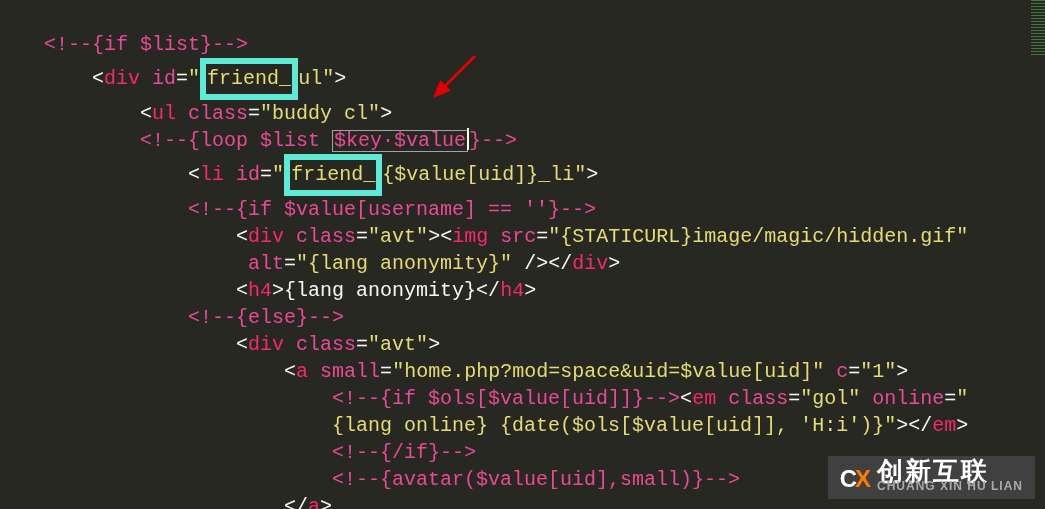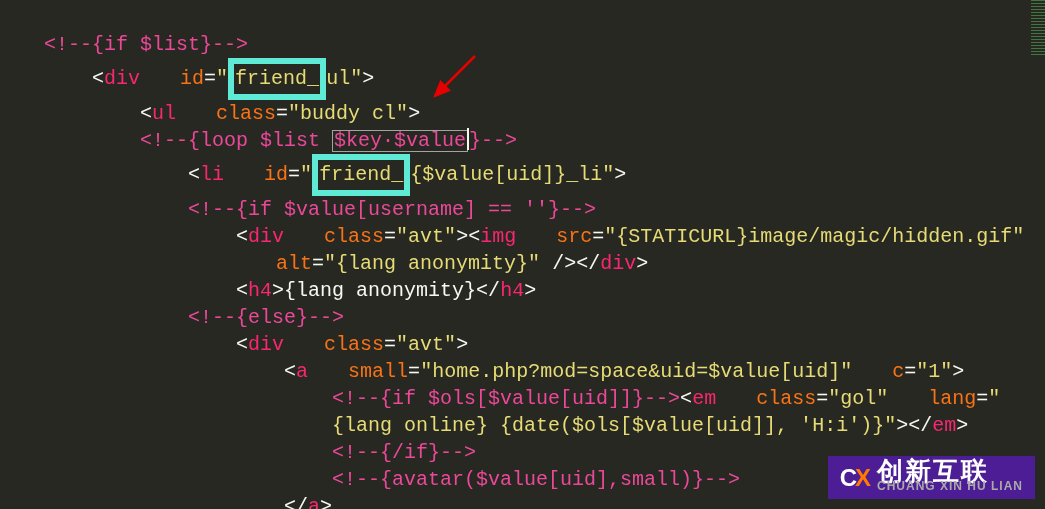--- a/index.html
+++ b/index.html
@@ -2,36 +2,36 @@
 <html><head>
 <meta charset="utf-8">
 <style>
   html,body{margin:0;padding:0;background:#272822;width:1045px;height:509px;overflow:hidden;}
   .editor{font-family:Consolas,"Courier New",monospace;font-size:20px;line-height:27px;
           padding:4px 0 0 44px;white-space:pre;color:#f8f8f2;position:relative;letter-spacing:0px;}
   
   .t-punc{color:#f8f8f2;}
   .t-comment{color:#ec4899;}
   .t-tag{color:#f92672;}
-  .t-attr{color:#f97316;margin-left:28px;}
+  .t-attr{color:#ec4899;}
   .t-str{color:#e6db74;}
   .t-box{border:6px solid #5eead4;display:inline-block;line-height:20px;padding:5px 1px;}
   .t-box2{border:1px solid #a3a3a3;display:inline-block;line-height:20px;padding:0 1px;}
   .caret{border-left:2px solid #f8f8f0;display:inline-block;height:22px;vertical-align:-4px;margin-left:-1px;}
   
   .arrow{position:absolute;left:430px;top:56px;pointer-events:none;}
   .arrow svg{overflow:visible;}
   
   .minimap{position:absolute;right:0;top:0;width:14px;height:55px;
            background:repeating-linear-gradient(0deg,#5a5,#5a5 1px,#272822 1px,#272822 3px),
                       repeating-linear-gradient(0deg,#f92,#f92 1px,transparent 1px,transparent 4px);
            opacity:.6;}
   
-  .logo{position:absolute;right:10px;bottom:10px;background:#4c1d95;color:#fff;
-        font-family:Arial,Helvetica,sans-serif;font-size:18px;padding:8px 12px 6px 12px;display:flex;}
+  .logo{position:absolute;right:10px;bottom:10px;background:#404040;color:#fff;
+        font-family:Arial,Helvetica,sans-serif;font-size:18px;padding:8px 12px 6px 12px;display:flex;align-items:center;}
   .logo .mark{font-weight:900;letter-spacing:-2px;margin-right:8px;font-size:24px;}
   .logo .mark .orange{color:#ff7a00;}
   .logo .txt{line-height:14px;}
   .logo .big{font-size:26px;letter-spacing:2px;font-weight:700;}
   .logo .small{font-size:12px;letter-spacing:1px;color:#aaa;display:block;margin-top:-2px;font-weight:bold;}
 </style>
 </head>
 <body>
 
 <div class="editor">
@@ -40,21 +40,21 @@
 <span>        <span class="t-punc">&lt;</span><span class="t-tag">ul</span> <span class="t-attr">class</span><span class="t-punc">=</span><span class="t-str">"buddy cl"</span><span class="t-punc">&gt;</span></span>
 <span>        <span class="t-comment">&lt;!--{loop $list </span><span class="t-comment t-box2">$key·$value</span><span class="caret"></span><span class="t-comment">}--&gt;</span></span>
 <span>            <span class="t-punc">&lt;</span><span class="t-tag">li</span> <span class="t-attr">id</span><span class="t-punc">=</span><span class="t-str">"<span class="t-box">friend_</span>{$value[uid]}_li"</span><span class="t-punc">&gt;</span></span>
 <span>            <span class="t-comment">&lt;!--{if $value[username] == ''}--&gt;</span></span>
 <span>                <span class="t-punc">&lt;</span><span class="t-tag">div</span> <span class="t-attr">class</span><span class="t-punc">=</span><span class="t-str">"avt"</span><span class="t-punc">&gt;&lt;</span><span class="t-tag">img</span> <span class="t-attr">src</span><span class="t-punc">=</span><span class="t-str">"{STATICURL}image/magic/hidden.gif"</span></span>
 <span>                 <span class="t-attr">alt</span><span class="t-punc">=</span><span class="t-str">"{lang anonymity}"</span> <span class="t-punc">/&gt;&lt;/</span><span class="t-tag">div</span><span class="t-punc">&gt;</span></span>
 <span>                <span class="t-punc">&lt;</span><span class="t-tag">h4</span><span class="t-punc">&gt;</span><span>{lang anonymity}</span><span class="t-punc">&lt;/</span><span class="t-tag">h4</span><span class="t-punc">&gt;</span></span>
 <span>            <span class="t-comment">&lt;!--{else}--&gt;</span></span>
 <span>                <span class="t-punc">&lt;</span><span class="t-tag">div</span> <span class="t-attr">class</span><span class="t-punc">=</span><span class="t-str">"avt"</span><span class="t-punc">&gt;</span></span>
 <span>                    <span class="t-punc">&lt;</span><span class="t-tag">a</span> <span class="t-attr">small</span><span class="t-punc">=</span><span class="t-str">"home.php?mod=space&amp;uid=$value[uid]"</span> <span class="t-attr">c</span><span class="t-punc">=</span><span class="t-str">"1"</span><span class="t-punc">&gt;</span></span>
-<span>                        <span class="t-comment">&lt;!--{if $ols[$value[uid]]}--&gt;</span><span class="t-punc">&lt;</span><span class="t-tag">em</span> <span class="t-attr">class</span><span class="t-punc">=</span><span class="t-str">"gol"</span> <span class="t-attr">lang</span><span class="t-punc">=</span><span class="t-str">"</span></span>
+<span>                        <span class="t-comment">&lt;!--{if $ols[$value[uid]]}--&gt;</span><span class="t-punc">&lt;</span><span class="t-tag">em</span> <span class="t-attr">class</span><span class="t-punc">=</span><span class="t-str">"gol"</span> <span class="t-attr">online</span><span class="t-punc">=</span><span class="t-str">"</span></span>
 <span>                        <span class="t-str">{lang online} {date($ols[$value[uid]], 'H:i')}"</span><span class="t-punc">&gt;&lt;/</span><span class="t-tag">em</span><span class="t-punc">&gt;</span></span>
 <span>                        <span class="t-comment">&lt;!--{/if}--&gt;</span></span>
 <span>                        <span class="t-comment">&lt;!--{avatar($value[uid],small)}--&gt;</span></span>
 <span>                    <span class="t-punc">&lt;/</span><span class="t-tag">a</span><span class="t-punc">&gt;</span></span>
 <span>                <span class="t-punc">&lt;/</span><span class="t-tag">div</span><span class="t-punc">&gt;</span></span>
 
 </div>
 
 <div class="arrow">
   <svg width="60" height="50">

